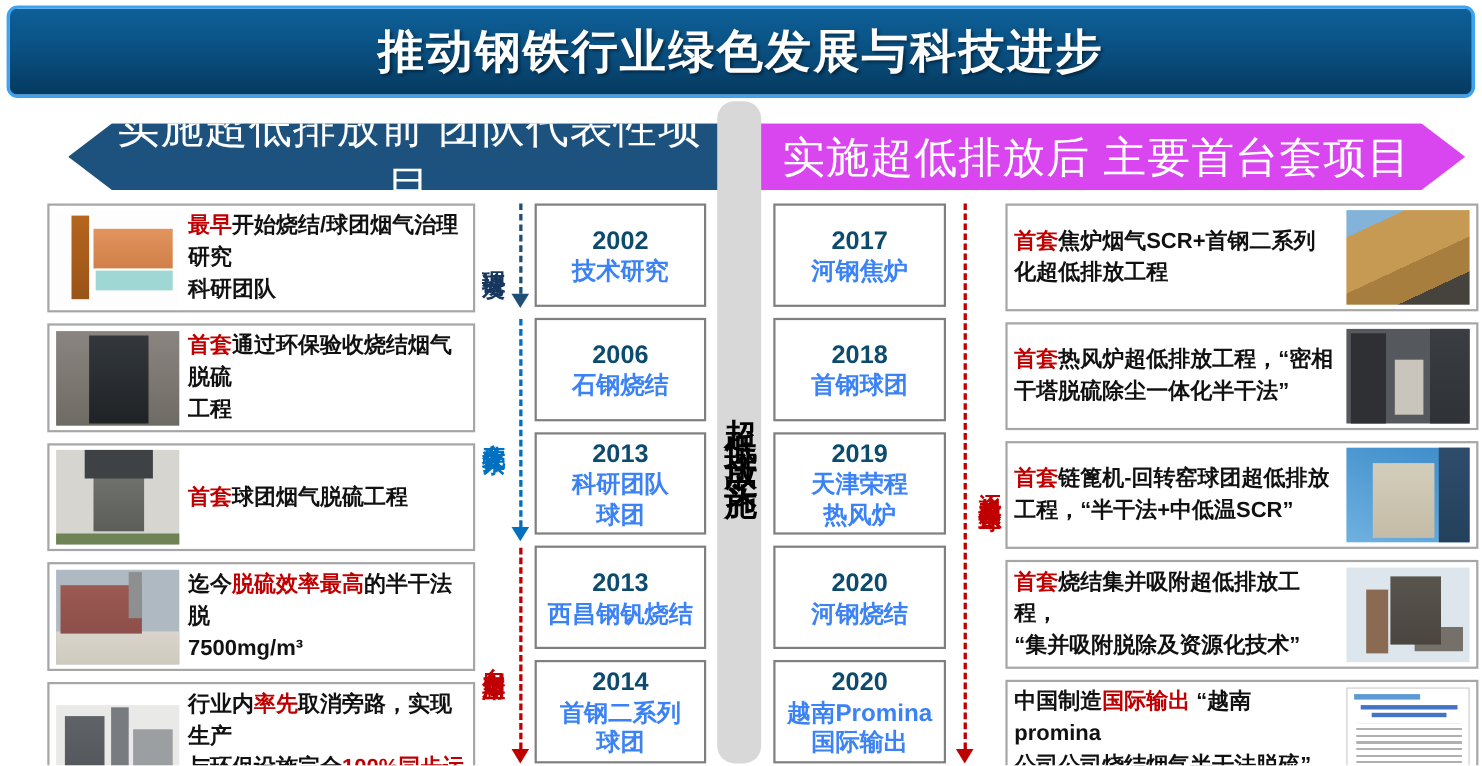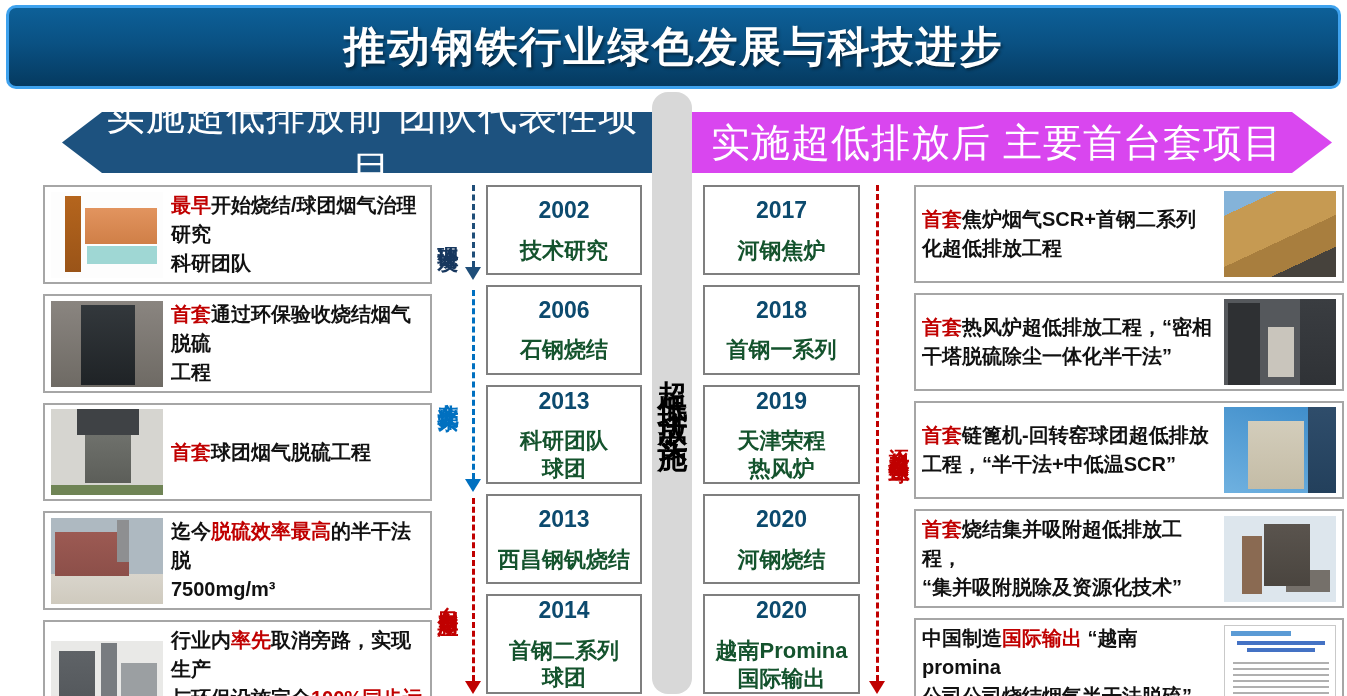--- a/index.html
+++ b/index.html
@@ -41,21 +41,21 @@
   }
   #center-bar .vtext {
     writing-mode:vertical-rl; text-orientation:upright;
     font-size:30px; font-weight:bold; color:#000; letter-spacing:12px;
   }
 
   
   .col { position:absolute; top:185px; height:509px; display:flex; flex-direction:column; gap:10px; }
   #col-left-projects  { left:3px;   width:429px;padding-left:40px; }
   #col-left-timeline  { left:486px; width:156px; }
-  #col-right-timeline { left:703px; width:157px;justify-content:flex-end; }
+  #col-right-timeline { left:703px; width:157px; }
   #col-right-projects { left:914px; width:430px; }
 
   
   .card {
     flex:1; background:#fff; border:2px solid #a6a6a6;
     display:flex; align-items:center; gap:8px; padding:4px 6px;
   }
   .card .ptext {
     flex:1; font-size:20px; font-weight:bold; color:#111;
     line-height:1.45; white-space:pre-line;
@@ -109,21 +109,21 @@
     repeating-linear-gradient(#ffffff 0 4px,#b0b0b0 4px 6px) 8px 32px/96px 46px no-repeat,
     #ffffff; }
 
   
   .tbox {
     flex:1; background:#fff; border:2px solid #7f7f7f;
     display:flex; flex-direction:column; align-items:center; justify-content:center;
     text-align:center;
   }
   .tbox .tyear { font-size:23px; font-weight:bold; color:#0c4a6e; line-height:1.25; }
-  .tbox .tname { font-size:22px; font-weight:bold; color:#14532d; line-height:1.25; white-space:pre-line;margin-top:12px; }
+  .tbox .tname { font-size:22px; font-weight:bold; color:#3b82f6; line-height:1.25; white-space:pre-line; }
 
   
   .stage { position:absolute; }
   #stage-1 { left:436px; top:185px; width:48px; height:95px;  }
   #stage-2 { left:436px; top:290px; width:48px; height:202px; }
   #stage-3 { left:436px; top:498px; width:48px; height:196px; }
   #stage-right { left:864px; top:185px; width:48px; height:509px; }
   .stage-label {
     position:absolute; top:50%; transform:translateY(-50%);
     writing-mode:vertical-rl; text-orientation:upright;
@@ -234,21 +234,21 @@
     </div>
   </div>
 
   <div class="col" id="col-right-timeline">
     <div class="tbox">
       <div class="tyear">2017</div>
       <div class="tname">河钢焦炉</div>
     </div>
     <div class="tbox">
       <div class="tyear">2018</div>
-      <div class="tname">首钢一系列</div>
+      <div class="tname">首钢球团</div>
     </div>
     <div class="tbox">
       <div class="tyear">2019</div>
       <div class="tname">天津荣程
 热风炉</div>
     </div>
     <div class="tbox">
       <div class="tyear">2020</div>
       <div class="tname">河钢烧结</div>
     </div>

